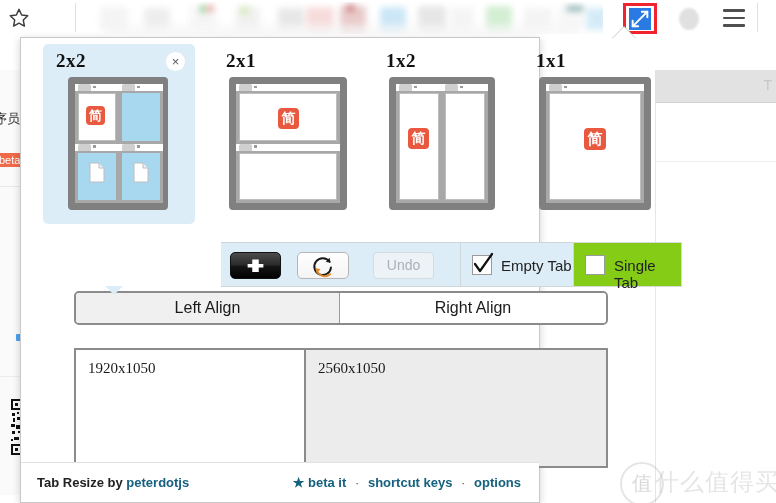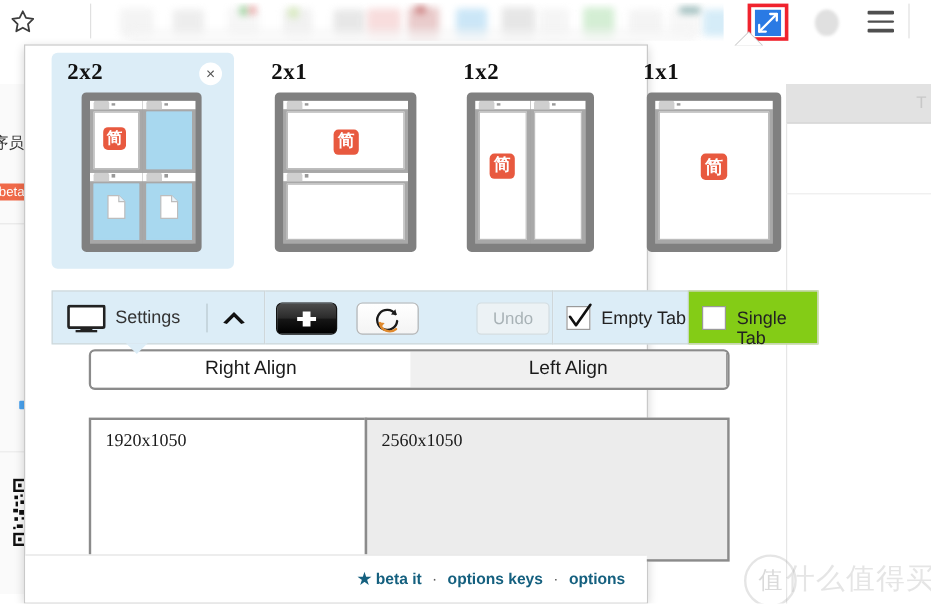--- a/index.html
+++ b/index.html
@@ -168,21 +168,20 @@
   .btn-light {
     position:absolute; top:9px; width:52px; height:27px; border-radius:5px;
     background:linear-gradient(180deg,#ffffff 0%,#f4f4f4 100%);
     border:1px solid #b5b5b5; box-sizing:border-box;
   }
   .btn-disabled {
     position:absolute; top:9px; width:61px; height:27px; border-radius:4px;
     background:#ecf2f5; border:1px solid #d3dde1; box-sizing:border-box;
     color:#a8b2b6; font-size:14px; line-height:25px; text-align:center;
     font-family:"Liberation Sans", sans-serif;
-    margin-left:24px;
   }
   .chk {
     position:absolute; width:20px; height:20px; background:#fff;
     border:1px solid #9a9a9a; box-sizing:border-box;
   }
   .chk-label {
     position:absolute; font-size:15px; color:#222;
     font-family:"Liberation Sans", sans-serif;
   }
 
@@ -413,32 +412,20 @@
               </div>
             <div class="content"></div>
             <div class="cn-badge" style="left:38px; top:44px; width:22px; height:22px; font-size:15px; line-height:22px;">简</div>
           </div>
         </div>
       </div>
     </div>
 
     <div class="barrow">
 
-      <div class="seg" style="left:0; width:178px;">
-        <svg class="monitor-icon" viewBox="0 0 32 23">
-          <rect x="1" y="1" width="30" height="18" rx="1.5" fill="#fff" stroke="#222" stroke-width="2.4"></rect>
-          <rect x="11" y="19" width="10" height="3" fill="#222"></rect>
-          <rect x="7" y="21" width="18" height="2.2" fill="#222"></rect>
-        </svg>
-        <div class="settings-label">Settings</div>
-        <div class="vsep" style="left:128px;"></div>
-        <svg class="chev" style="left:140px; top:14px; width:22px; height:16px;" viewBox="0 0 22 16">
-          <path d="M2 12L11 3l9 9-3 1-6-6-6 6z" fill="#111"></path>
-        </svg>
-      </div>
       <div class="notch"></div>
 
       <div class="seg" style="left:178px; width:240px; border-left:none;">
         <div class="btn-dark">
           <svg viewBox="0 0 51 27" style="width:100%;height:100%;">
             <path d="M22 7h7v5h5v3.6h-5v5h-7v-5h-5V12h5z" fill="#fff"></path>
           </svg>
         </div>
         <div class="btn-light" style="left:76px;">
           <svg viewBox="0 0 52 27" style="width:100%;height:100%;">
@@ -459,35 +446,38 @@
         <div class="chk-label" style="left:40px; top:14px;">Empty Tab</div>
       </div>
 
       <div class="seg white" style="left:531px; width:108px; border-left:none;">
         <div class="chk" style="left:11px; top:12px;"></div>
         <div class="chk-label" style="left:40px; top:14px;">Single Tab</div>
       </div>
     </div>
 
     <div class="align-wrap">
+      <div class="align-btn active" style="flex:0 0 264px;">Left Align</div>
       <div class="align-btn">Right Align</div>
-      <div class="align-btn active" style="flex:0 0 264px;">Left Align</div>
     </div>
 
     <div class="res-wrap">
       <div class="res-box" style="flex:0 0 232px;">1920x1050</div>
       <div class="res-box alt" style="flex:1; margin-left:-2px;">2560x1050</div>
     </div>
 
     <div class="footer">
+      <div class="footer-left">
+        <span>Tab Resize by </span><a href="#">peterdotjs</a>
+      </div>
       <div class="footer-right">
         <span class="lnk">★</span>
         <span class="lnk">beta it</span>
         <span class="dot">·</span>
-        <span class="lnk">options keys</span>
+        <span class="lnk">shortcut keys</span>
         <span class="dot">·</span>
         <span class="lnk">options</span>
       </div>
     </div>
   </div>
 
   <div class="wm-circle">值</div>
   <div class="wm-text">什么值得买</div>
 </div>
 

